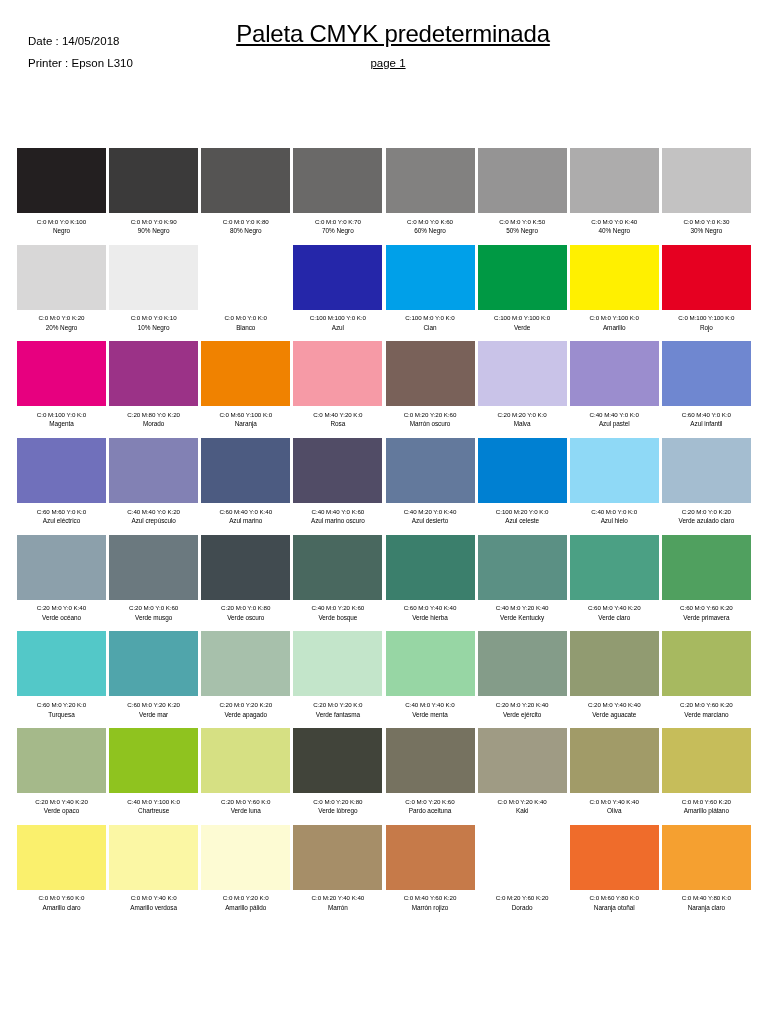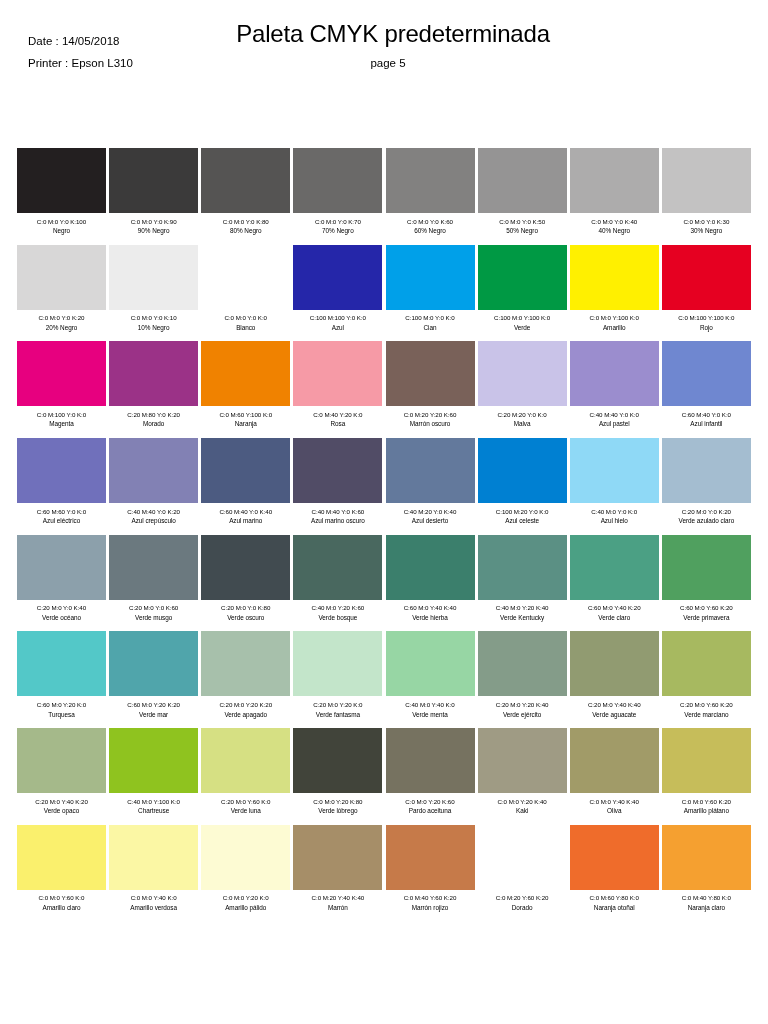--- a/index.html
+++ b/index.html
@@ -38,20 +38,21 @@
   }
   .meta-line {
     white-space: nowrap;
   }
   .title-block {
     position: absolute;
     left: 0;
     right: 0;
     top: 12px;
     text-align: center;
+    text-decoration: underline;
   }
   .doc-title {
     font-size: 24px;
     font-weight: normal;
     letter-spacing: -0.2px;
     margin: 0;
     padding-left: 18px;
   }
   .page-label {
     font-size: 11.5px;
@@ -100,21 +101,21 @@
 
 <div class="page">
 
   <div class="header">
     <div class="meta">
       <div class="meta-line">Date : 14/05/2018</div>
       <div class="meta-line">Printer : Epson L310</div>
     </div>
     <div class="title-block">
       <h1 class="doc-title">Paleta CMYK predeterminada</h1>
-      <div class="page-label">page 5</div>
+      <div class="page-label">page 1</div>
     </div>
   </div>
 
   <div class="grid" id="swatch-grid">
       <div class="cell">
         <div class="swatch" style="background: rgb(35, 31, 32);"></div>
         <div class="cap">C:0 M:0 Y:0 K:100</div>
         <div class="cap-name">Negro</div>
       </div>
       <div class="cell">

